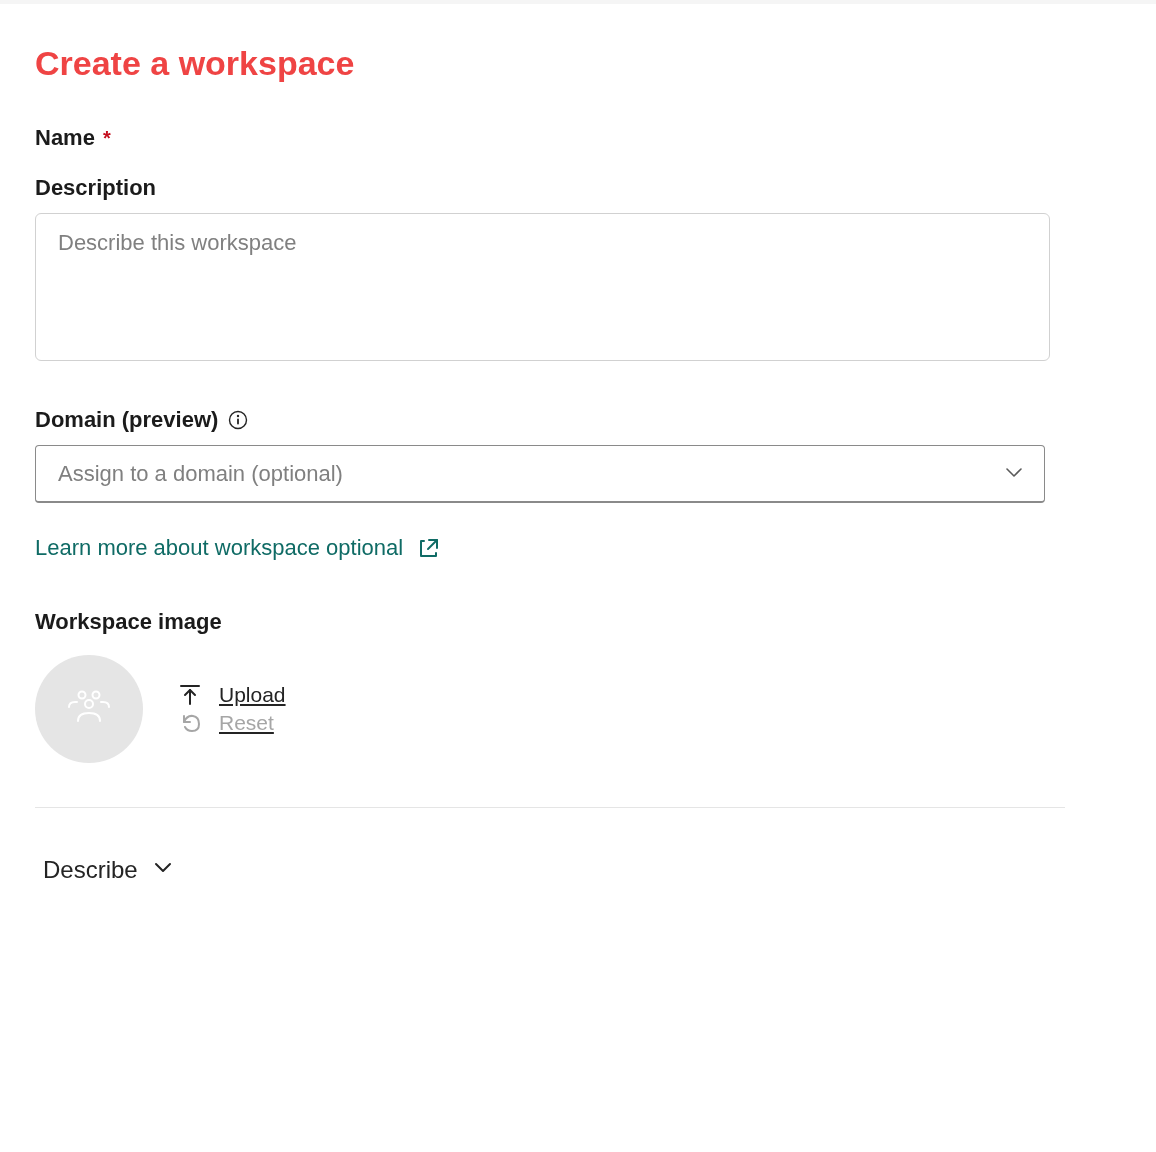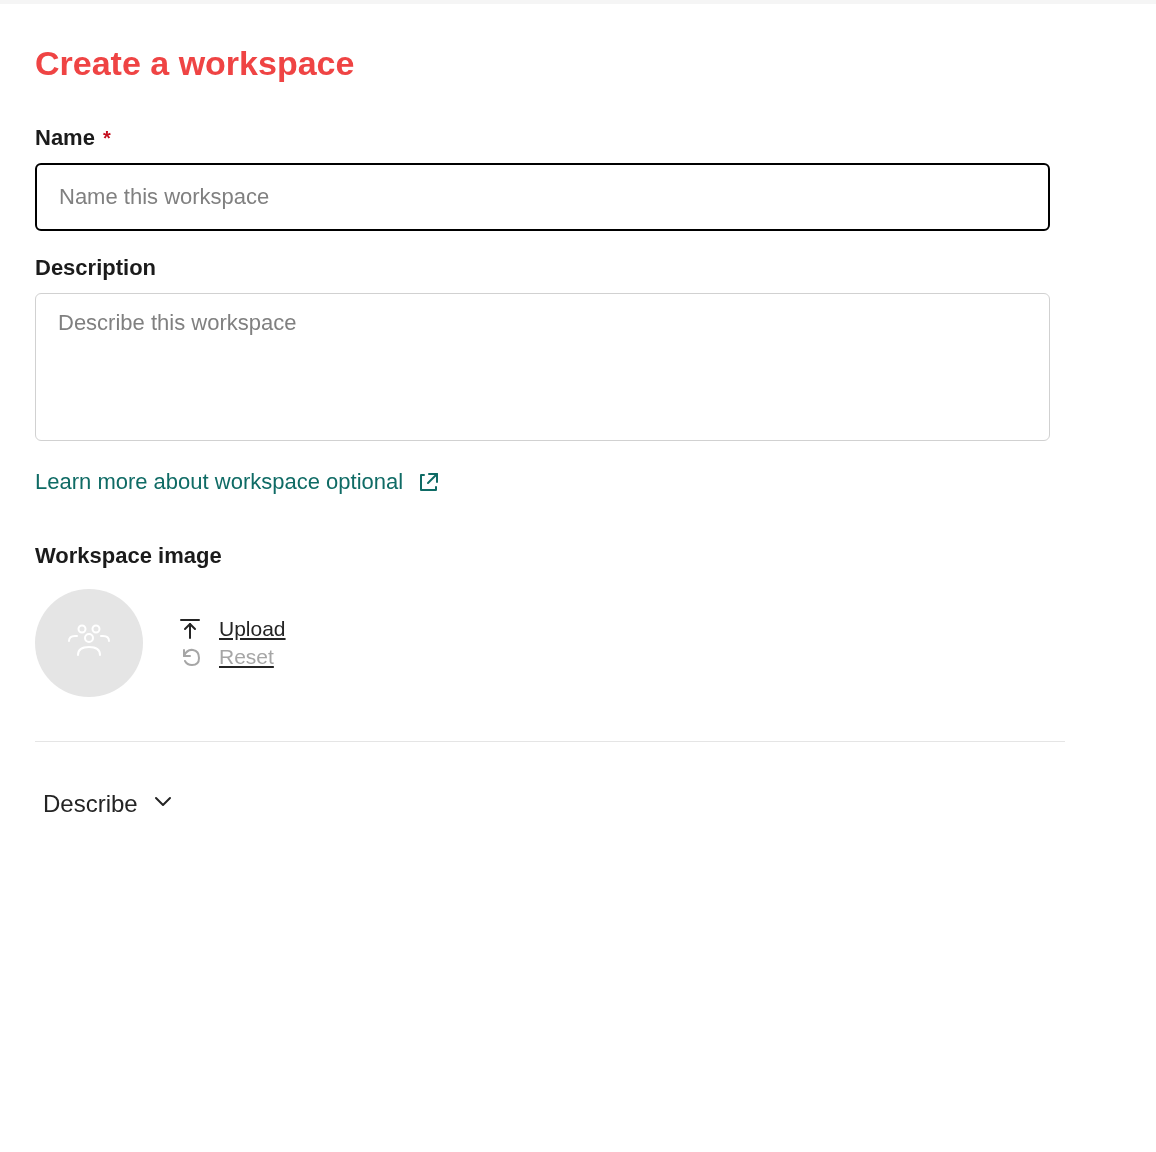--- a/index.html
+++ b/index.html
@@ -211,30 +211,49 @@
 
 <div class="container">
 
   <h1 class="page-title">Create a workspace</h1>
 
   <div class="field-group">
     <div class="field-label">
       <span>Name</span>
       <span class="required-asterisk">*</span>
     </div>
-    <input type="text" class="text-input" placeholder="Name this workspace" style="">
   </div>
 
   <div class="field-group">
     <div class="field-label">
       <span>Description</span>
     </div>
     <textarea class="textarea-input" placeholder="Describe this workspace" style=""></textarea>
   </div>
 
+  <div class="domain-group">
+    <div class="domain-label">
+      <span>Domain (preview)</span>
+      <span class="info-icon">
+        <svg width="20" height="20" viewBox="0 0 20 20" fill="none">
+          <circle cx="10" cy="10" r="8.5" stroke="#242424" stroke-width="1.4"></circle>
+          <circle cx="10" cy="6" r="1.2" fill="#242424"></circle>
+          <rect x="9.1" y="8.5" width="1.8" height="6" rx="0.9" fill="#242424"></rect>
+        </svg>
+      </span>
+    </div>
+    <div class="select-wrapper">
+      <button class="select-input">Assign to a domain (optional)</button>
+      <span class="select-chevron">
+        <svg width="22" height="22" viewBox="0 0 22 22" fill="none">
+          <path d="M4 8 L11 15 L18 8" stroke="#5a5a5a" stroke-width="1.6" fill="none" stroke-linecap="round" stroke-linejoin="round"></path>
+        </svg>
+      </span>
+    </div>
+  </div>
 
   <a class="learn-more-link">
     <span>Learn more about workspace optional</span>
     <span class="external-icon">
       <svg width="24" height="24" viewBox="0 0 24 24" fill="none">
         <path d="M7 5 H4 V20 H19 V17" stroke="#0f6b65" stroke-width="2" fill="none" stroke-linecap="round" stroke-linejoin="round"></path>
         <path d="M12 4 H20 V12" stroke="#0f6b65" stroke-width="2" fill="none" stroke-linecap="round" stroke-linejoin="round"></path>
         <path d="M20 4 L11 13" stroke="#0f6b65" stroke-width="2" fill="none" stroke-linecap="round" stroke-linejoin="round"></path>
       </svg>
     </span>

